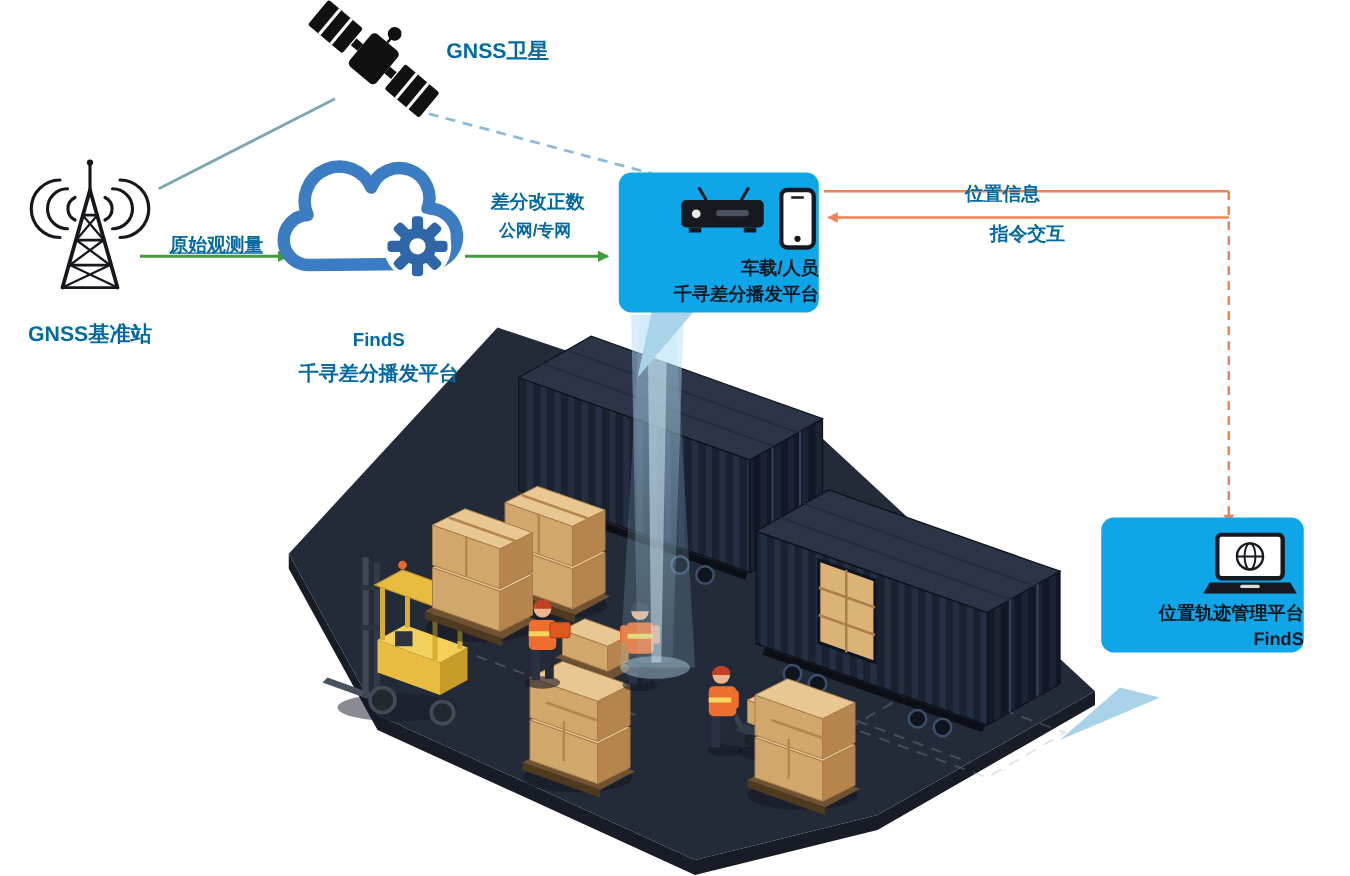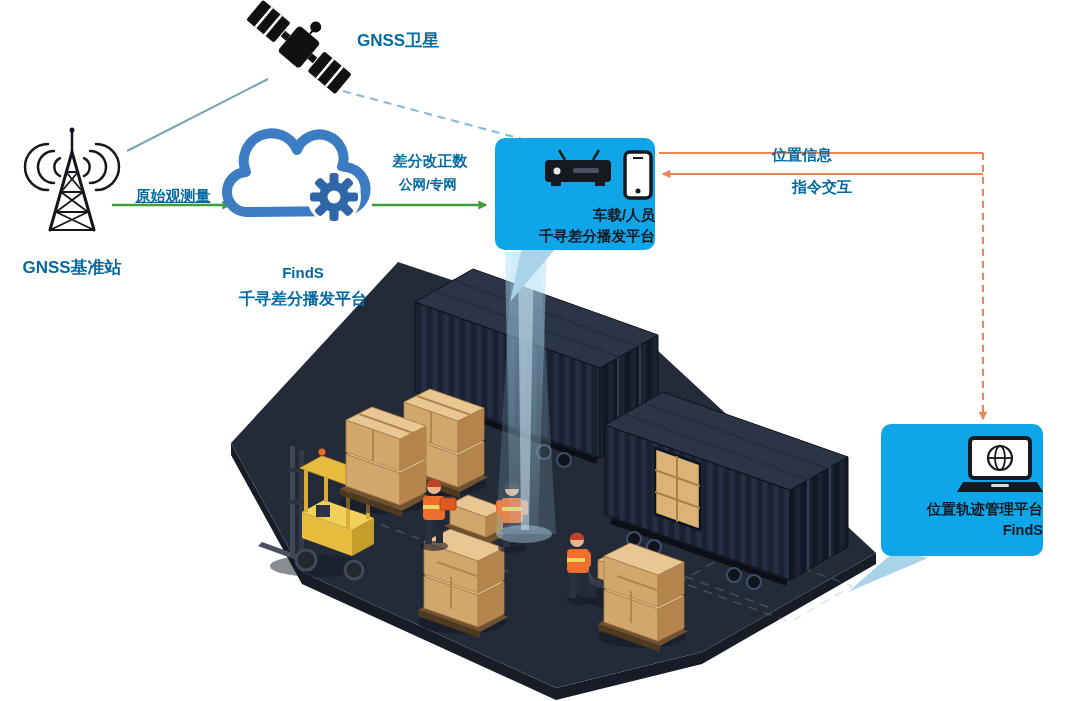--- a/index.html
+++ b/index.html
@@ -279,21 +279,21 @@
     <g>
       <rect x="82" y="4" width="26" height="46" rx="5" fill="#fff" stroke="#16191f" stroke-width="3.5"></rect>
       <line x1="90" y1="10" x2="100" y2="10" stroke="#16191f" stroke-width="2"></line>
       <circle cx="95" cy="43" r="2.5" fill="#16191f"></circle>
     </g>
   </svg>
   <div class="panel-label">车载/人员</div>
   <div class="panel-label">千寻差分播发平台</div>
 </div>
 
-<div class="panel" style="left:881px; top:424px; width:162px; height:132px; padding-top:12px;">
+<div class="panel" style="left:881px; top:414px; width:162px; height:108px; padding-top:12px;">
   <svg width="86" height="62" viewBox="0 0 86 62">
     <rect x="13" y="2" width="60" height="40" rx="4" fill="#fff" stroke="#16191f" stroke-width="4"></rect>
     <circle cx="43" cy="22" r="12" fill="none" stroke="#16191f" stroke-width="2.2"></circle>
     <ellipse cx="43" cy="22" rx="5" ry="12" fill="none" stroke="#16191f" stroke-width="1.8"></ellipse>
     <line x1="31" y1="22" x2="55" y2="22" stroke="#16191f" stroke-width="1.8"></line>
     <polygon points="6,46 80,46 86,56 0,56" fill="#16191f"></polygon>
     <rect x="34" y="48" width="18" height="3" rx="1.5" fill="#fff" opacity="0.85"></rect>
   </svg>
   <div class="panel-label">位置轨迹管理平台</div>
   <div class="panel-label">FindS</div>

